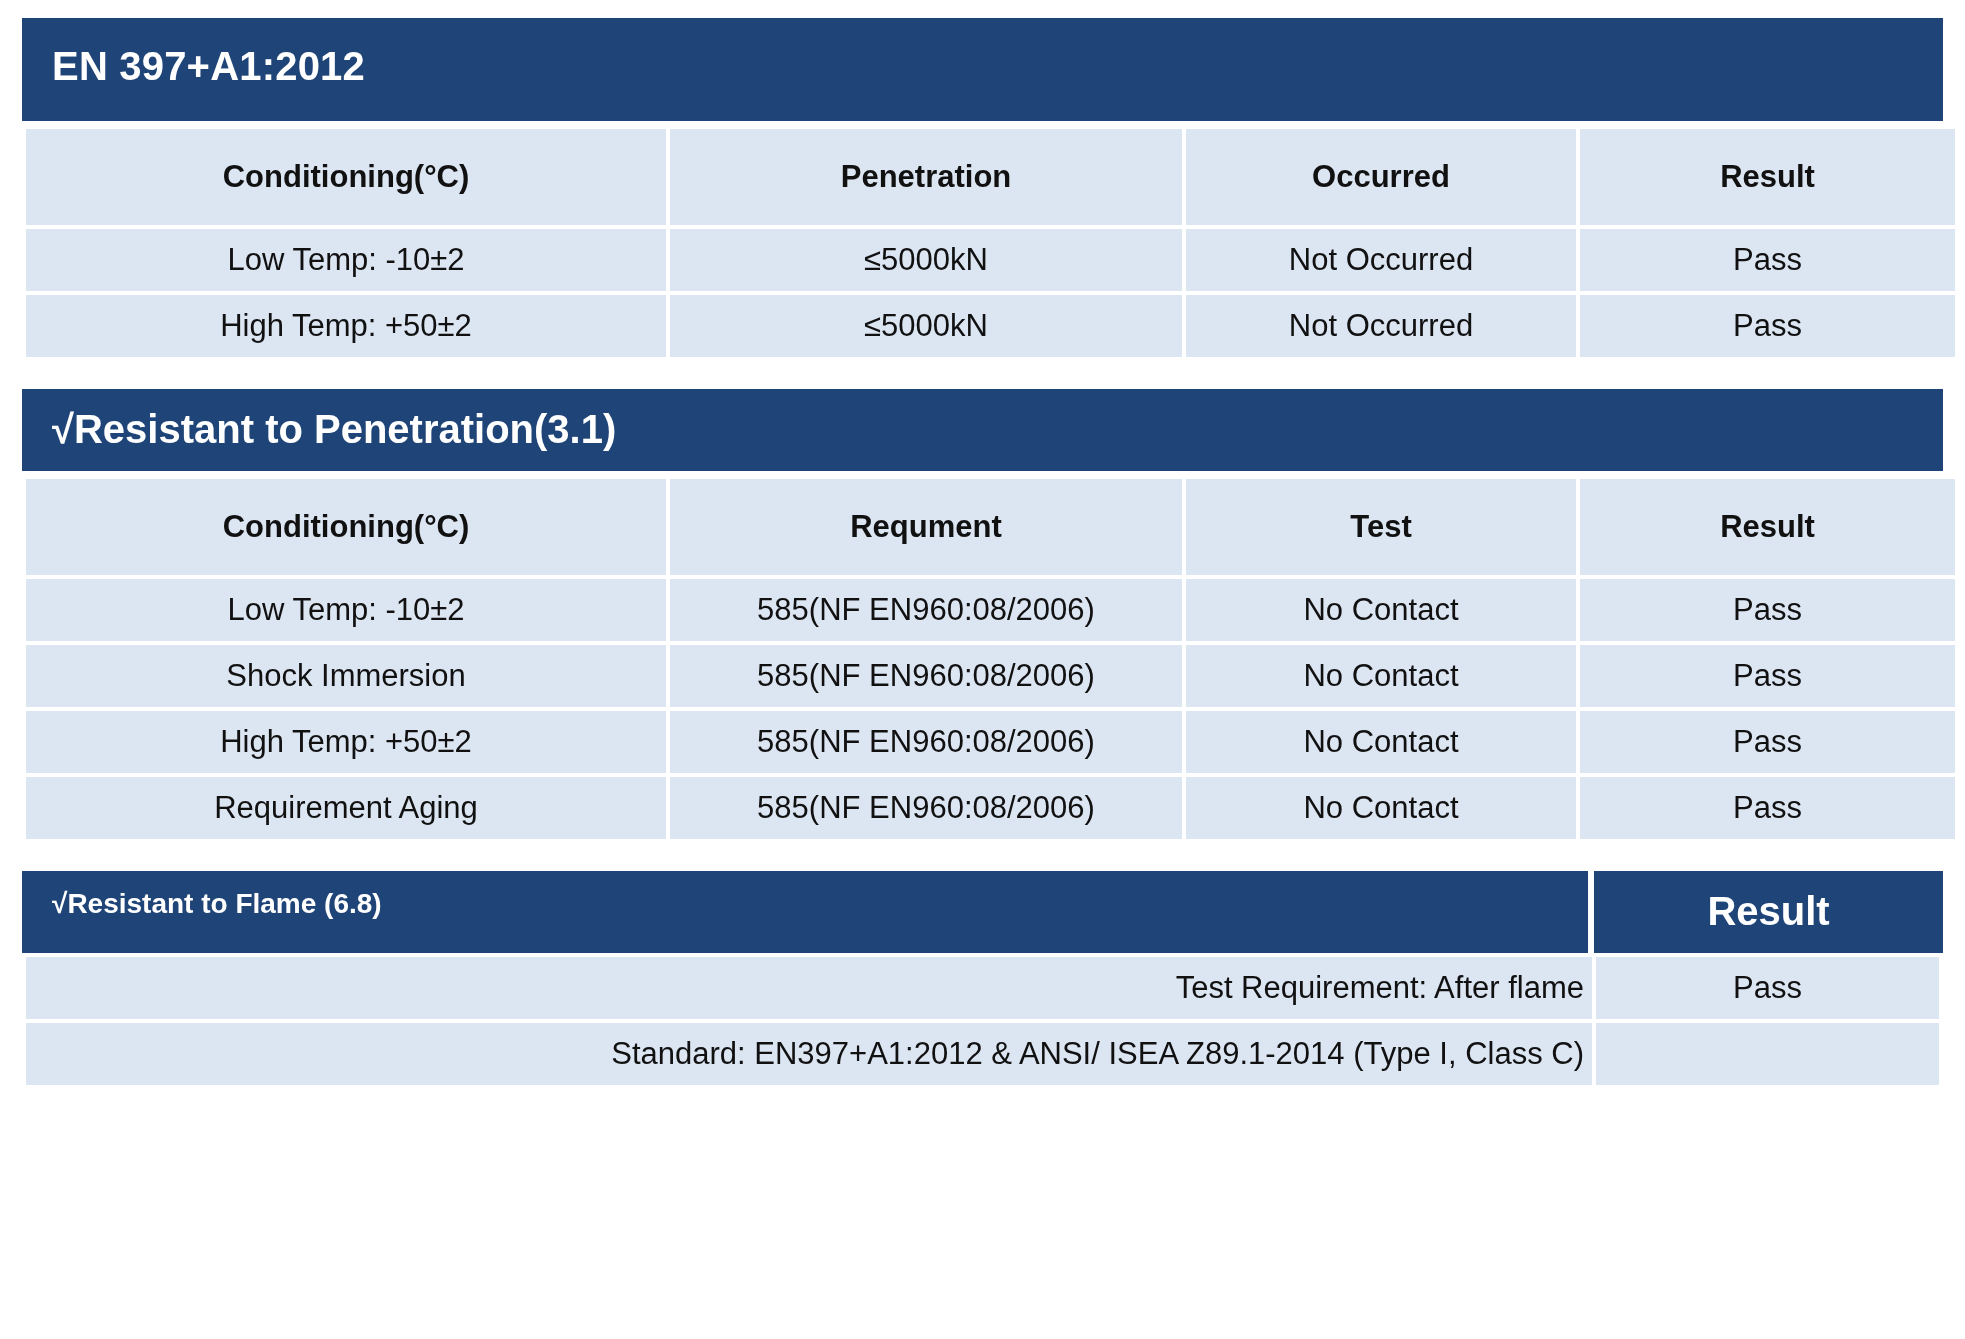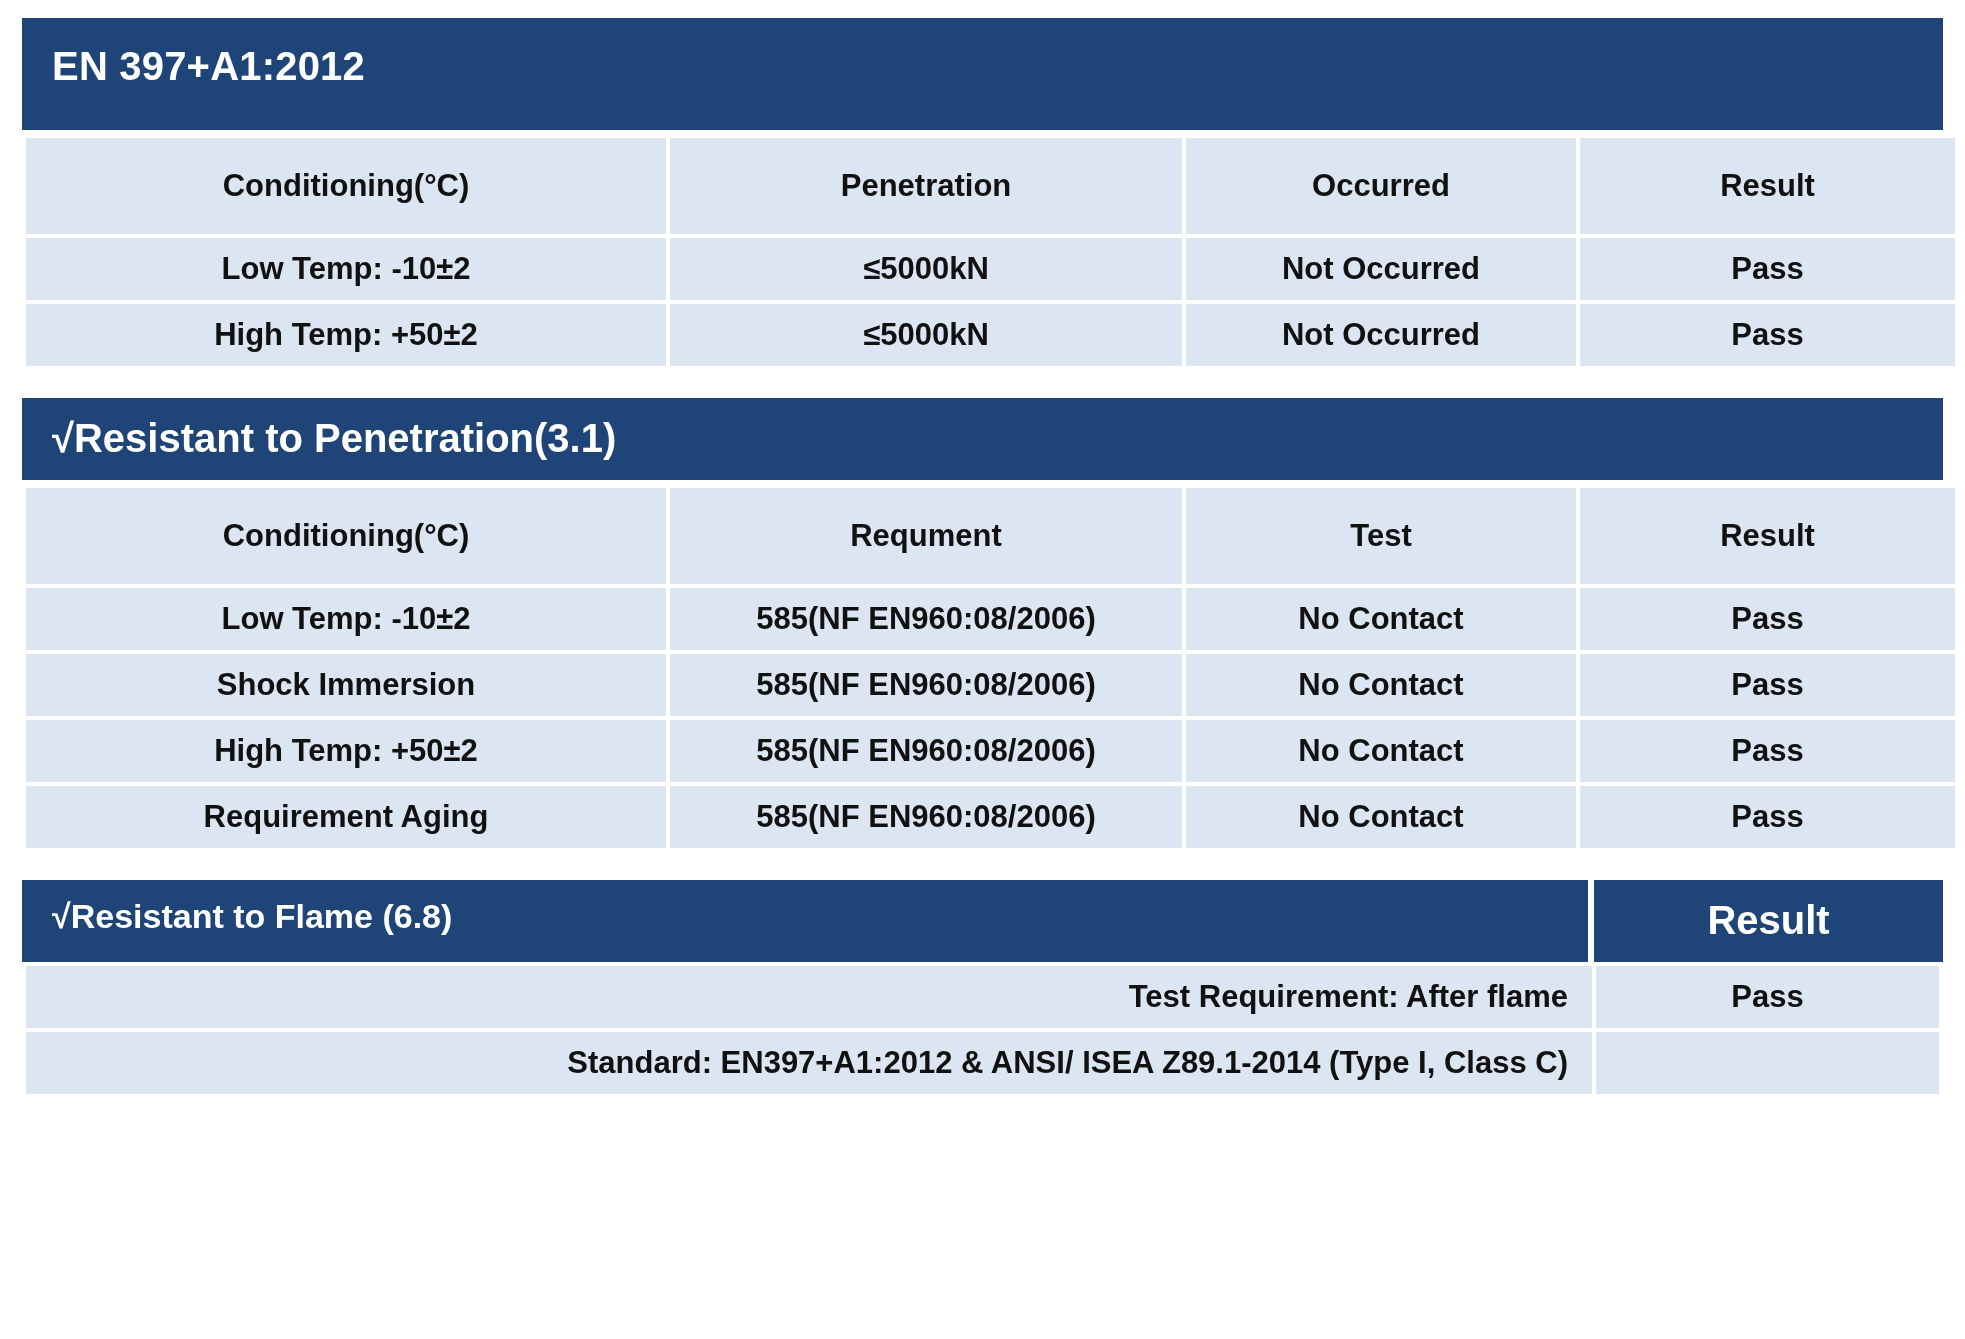--- a/index.html
+++ b/index.html
@@ -23,21 +23,21 @@
     padding: 18px 22px 0 22px;
   }
 
   
   .band {
     background: #1f4578;
     color: #ffffff;
     box-sizing: border-box;
   }
   .band-title-block {
-    padding: 24px 30px 39px 30px;
+    padding: 24px 30px 30px 30px;
   }
   .band-line {
     font-size: 40px;
     font-weight: bold;
     line-height: 1.22;
     letter-spacing: 0.2px;
     white-space: nowrap;
   }
   .band-line .check {
     display: inline-block;
@@ -60,21 +60,21 @@
     align-items: stretch;
     gap: 6px;
     margin-top: 6px;
   }
   .band-split .left {
     flex: 0 0 1566px;
     background: #1f4578;
     color: #fff;
     padding: 16px 30px 18px 30px;
     box-sizing: border-box;
-    font-size: 34px;
+    font-size: 28px;
     font-weight: bold;
     line-height: 1.2;
     white-space: nowrap;
   }
   .band-split .right {
     flex: 1 1 auto;
     background: #1f4578;
     color: #fff;
     padding: 16px 10px 18px 10px;
     box-sizing: border-box;
@@ -91,23 +91,23 @@
     border-collapse: separate;
     border-spacing: 4px 4px;
     table-layout: fixed;
   }
   table.tbl {
     margin: 4px 0 0 0;
   }
   th, td {
     background: #dce5f2;
     text-align: center;
-    padding: 13px 24px;
-    font-size: 31px;
-    font-weight: bold;
+    padding: 13px 8px;
+    font-size: 31px;
+    font-weight: normal;
     color: #111111;
     box-sizing: border-box;
   }
   th {
     font-weight: bold;
     font-size: 31px;
     padding: 30px 8px;
   }
   .col-cond { width: 640px; }
   .col-req  { width: 512px; }

